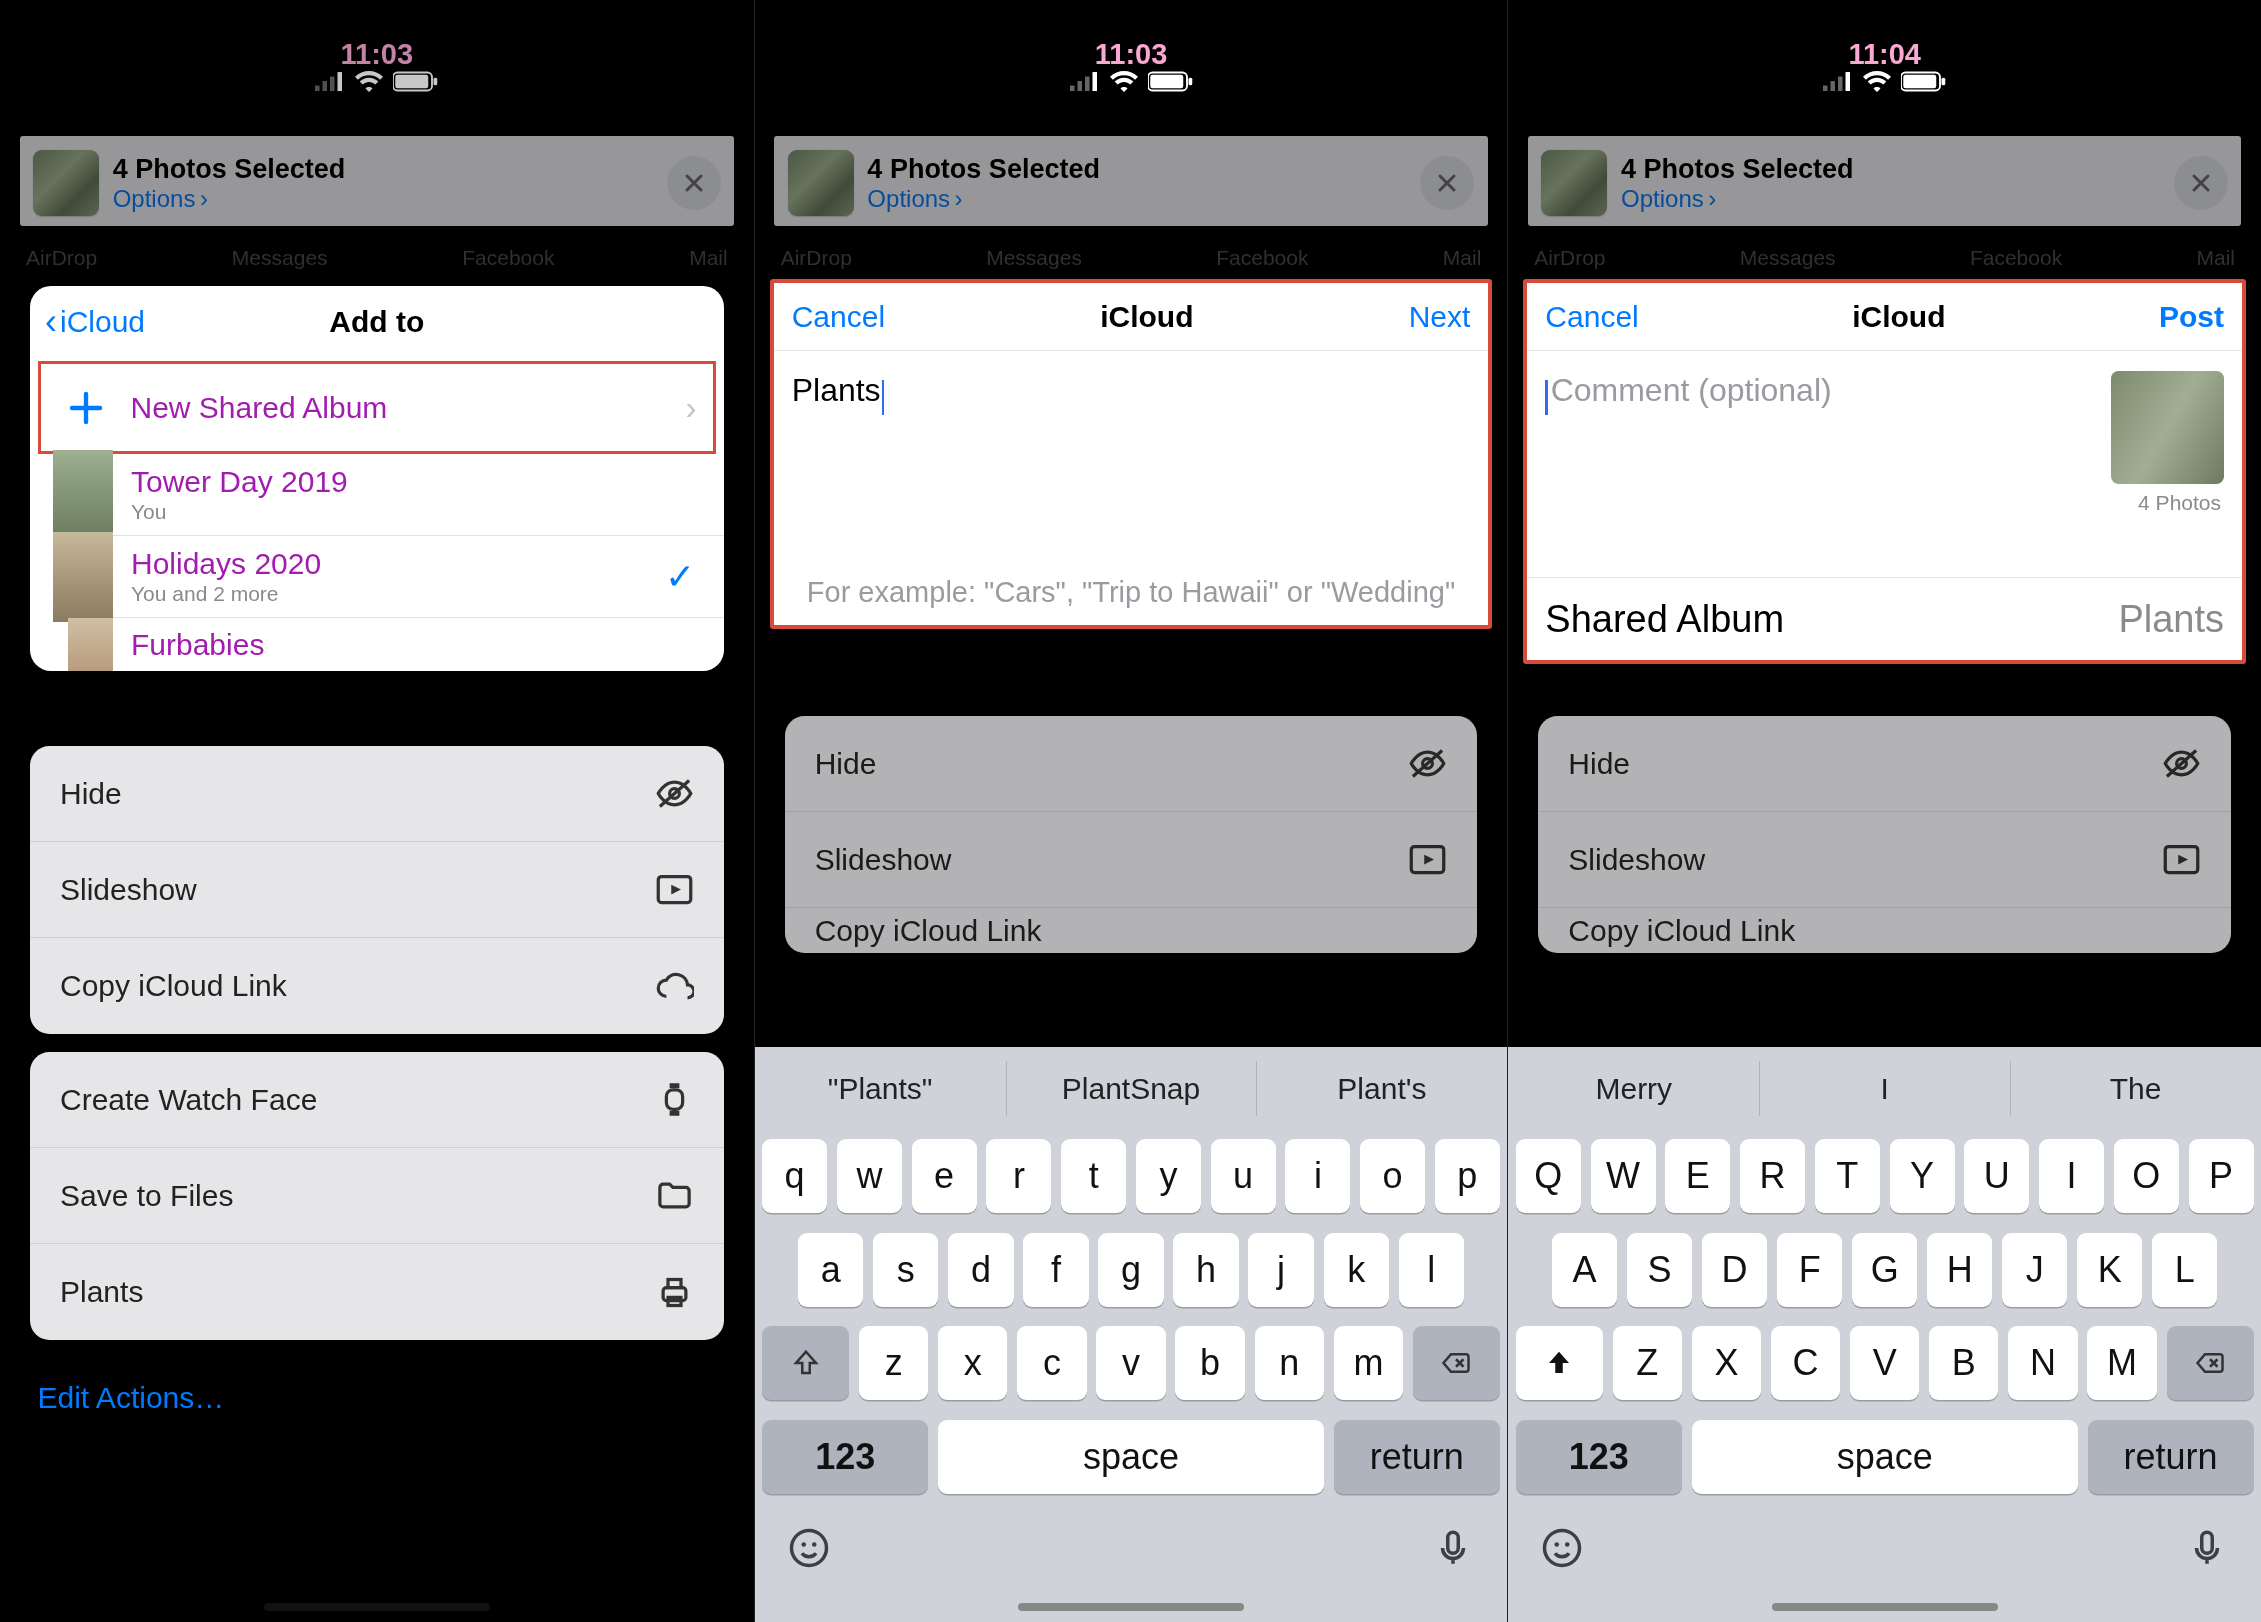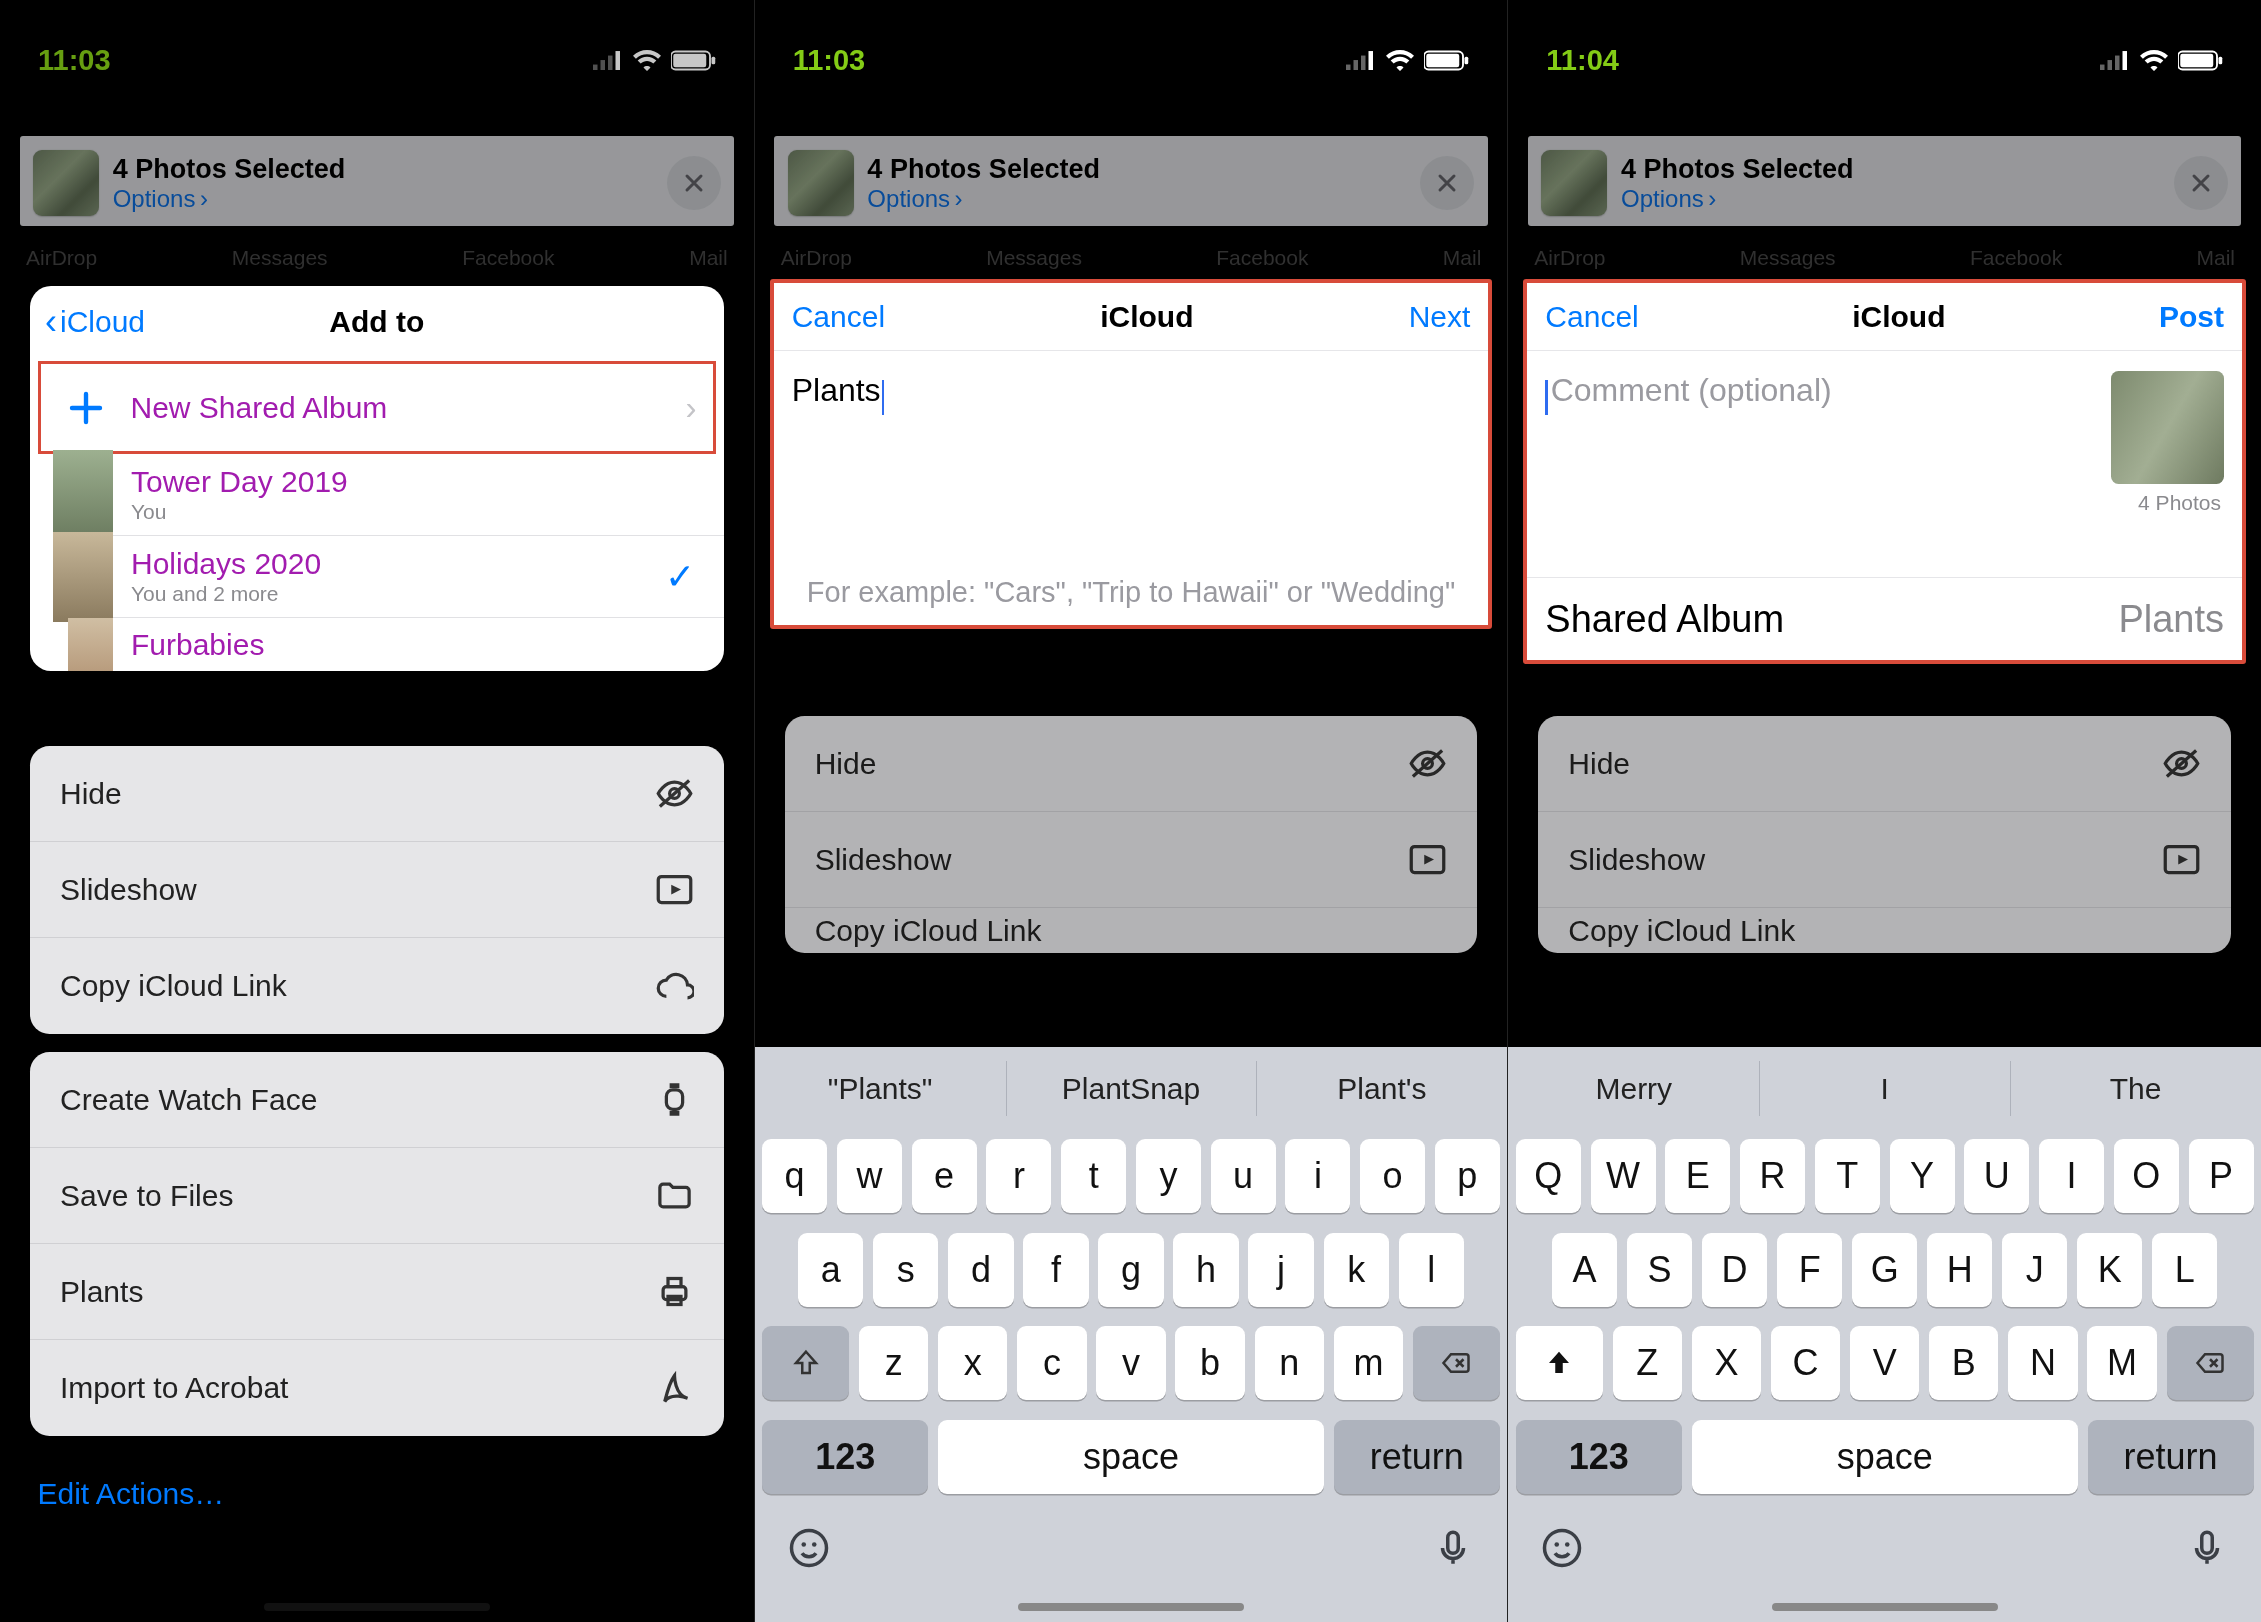--- a/index.html
+++ b/index.html
@@ -1,21 +1,21 @@
 <!DOCTYPE html>
 <html style="font-size:12px"><head>
 <meta charset="utf-8">
 <style>
   * { box-sizing: border-box; margin: 0; padding: 0; font-family: -apple-system, "Helvetica Neue", Arial, sans-serif; }
   body { background:#000; width:2261px; height:1622px; display:flex; }
   .phone { width:754px; height:1622px; background:#000; position:relative; overflow:hidden; }
   .phone + .phone { border-left:0.8px solid #222; }
 
   
-  .status { height:45px; display:flex; align-items:center; justify-content:space-between; padding:0 38px 0 38px; color:#84cc16; font-size:29px; font-weight:600; }
+  .status { height:45px; display:flex; align-items:center; justify-content:space-between; padding:0 38px 0 38px; color:#f9a8d4; font-size:29px; font-weight:600;flex-direction:column; }
   .status .right { display:flex; align-items:center; gap:9px; }
   .sig, .wifi, .bat { display:inline-block; }
   .sig svg, .wifi svg, .bat svg { display:block; }
 
   .screenwrap { padding-top:38px; }
 
   
   .sharecard { margin:0 19.6px; background:#d2d3d6; border-radius:3px; padding:4.5px 4.5px 0 4.5px; display:flex; align-items:center; height:90px; position:relative; }
   .sharecard.dim { filter:brightness(0.92); }
   .thumb { width:66px; height:66px; border-radius:9px; background:#7a8a70; margin:0 13.6px 0 9px; flex:0 0 auto; background-image:linear-gradient(135deg,#6b7a60 0%, #8fa080 40%, #5a6850 70%, #7e8e72 100%); box-shadow:0 0.8px 1.5px rgba(0,0,0,.2); }
@@ -196,28 +196,20 @@
       <div class="actrow">
           <span>Plants</span>
           <span class="icon">
             <svg viewBox="0 0 24 24" width="39" height="39">
               <rect x="5" y="9" width="14" height="8" rx="2" fill="none" stroke="#333" stroke-width="2"></rect>
               <rect x="8" y="4" width="8" height="5" fill="none" stroke="#333" stroke-width="2"></rect>
               <rect x="8" y="15" width="8" height="5" fill="none" stroke="#333" stroke-width="2"></rect>
             </svg>
           </span>
         </div>
-      <div class="actrow">
-          <span>Import to Acrobat</span>
-          <span class="icon">
-            <svg viewBox="0 0 24 24" width="39" height="39">
-              <path d="M6 20c3-12 6-16 6-16s0 12 8 14c0 0-10-4-14 2z" fill="none" stroke="#333" stroke-width="2"></path>
-            </svg>
-          </span>
-        </div>
     </div>
     <div class="editactions">Edit Actions…</div>
   </div>
 
   <div class="sheet">
     <div class="sheet-header">
       <div class="sheet-back">
           <span style="font-size:36px;">‹</span>
           <span>iCloud</span>
         </div>

